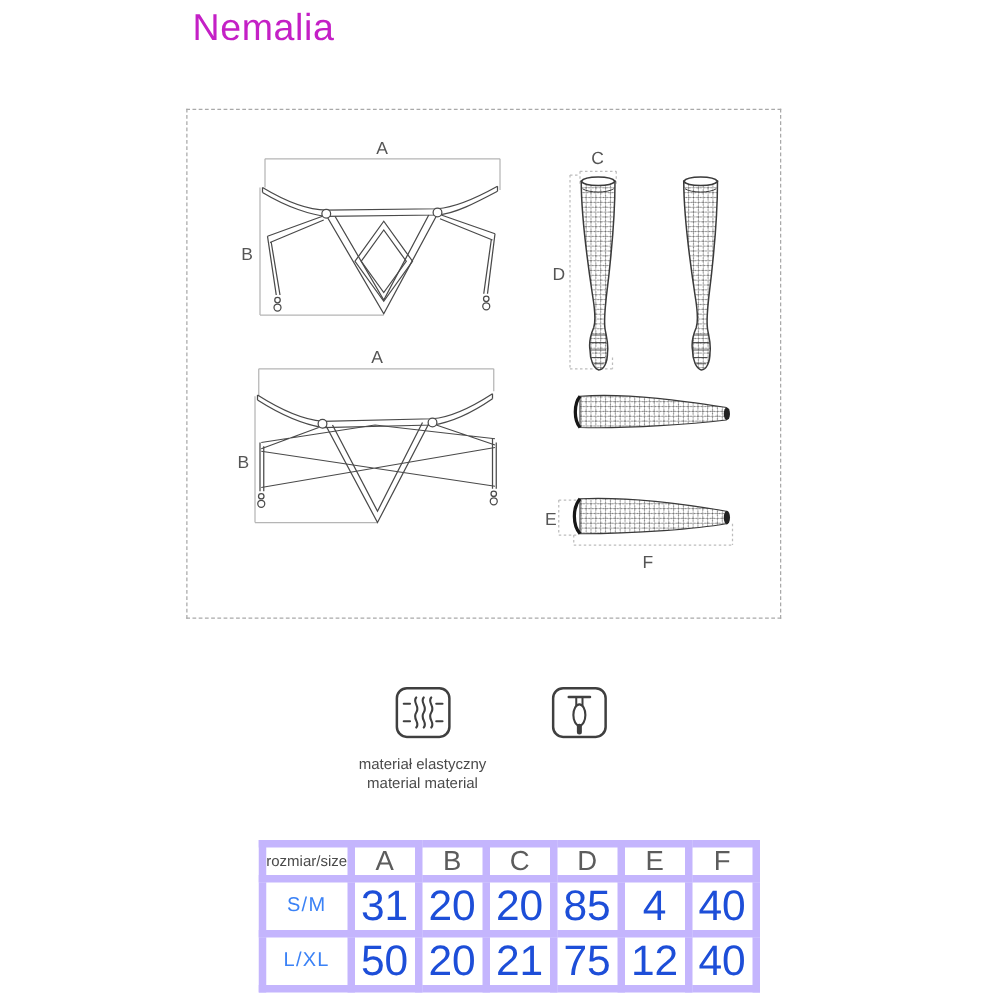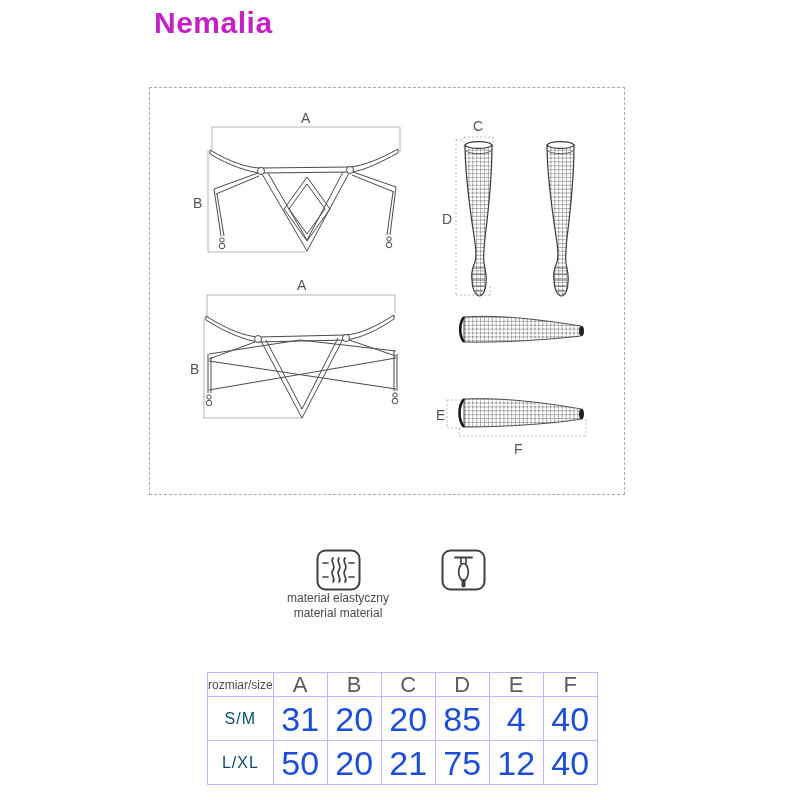--- a/index.html
+++ b/index.html
@@ -1,38 +1,38 @@
 <!DOCTYPE html>
 <html><head>
 <meta charset="utf-8">
 <style>
   html,body{margin:0;padding:0;background:#ffffff;width:800px;height:800px;
     font-family:"Liberation Sans","DejaVu Sans",sans-serif;position:relative;overflow:hidden;}
   .abs{position:absolute;}
   
-  #title{left:154px;top:6px;font-size:30px;font-weight:700;letter-spacing:.5px;}
+  #title{left:154px;top:6px;font-size:30px;font-weight:400;letter-spacing:.5px;}
   
   #panel{left:149px;top:87px;width:476px;height:408px;border:1px dashed #a9a9a9;box-sizing:border-box;}
   #panel svg{display:block;}
   
   .feature{display:flex;flex-direction:column;align-items:center;width:150px;}
   #feat1{left:263px;top:549px;}
   #feat2{left:388px;top:549px;}
-  .feature .cap{text-align:center;font-size:12px;line-height:15px;color:#4a4a4a;}
+  .feature .cap{margin-top:13px;text-align:center;font-size:12px;line-height:15px;color:#4a4a4a;}
   
   #sizeTable{left:207px;top:672px;border-collapse:collapse;table-layout:fixed;}
-  #sizeTable td,#sizeTable th{border:1px solid #c4b5fd;text-align:center;vertical-align:middle;
+  #sizeTable td,#sizeTable th{border:6px solid #c4b5fd;text-align:center;vertical-align:middle;
     padding:0;line-height:1;font-weight:400;box-sizing:border-box;}
   #sizeTable .c0{width:60px;}
   #sizeTable .cv{width:54px;}
   #sizeTable tr.hdr{height:24px;}
   #sizeTable tr.row{height:44px;}
   .hdr .c0{font-size:12px;color:#4a4a4a;}
   .hdr .cv{font-size:22px;color:#5c5c5c;}
-  .row .c0{font-size:16px;color:#0c4a6e;letter-spacing:1px;}
+  .row .c0{font-size:16px;color:#3b82f6;letter-spacing:1px;}
   .row .cv{font-size:34px;color:#1d4ed8;}
 </style>
 </head>
 <body>
 
 <div id="title" class="abs" style="color:#c420c6;">Nemalia</div>
 
 <div id="panel" class="abs">
   <svg width="474" height="406" viewBox="0 0 474 406">
     <defs>

